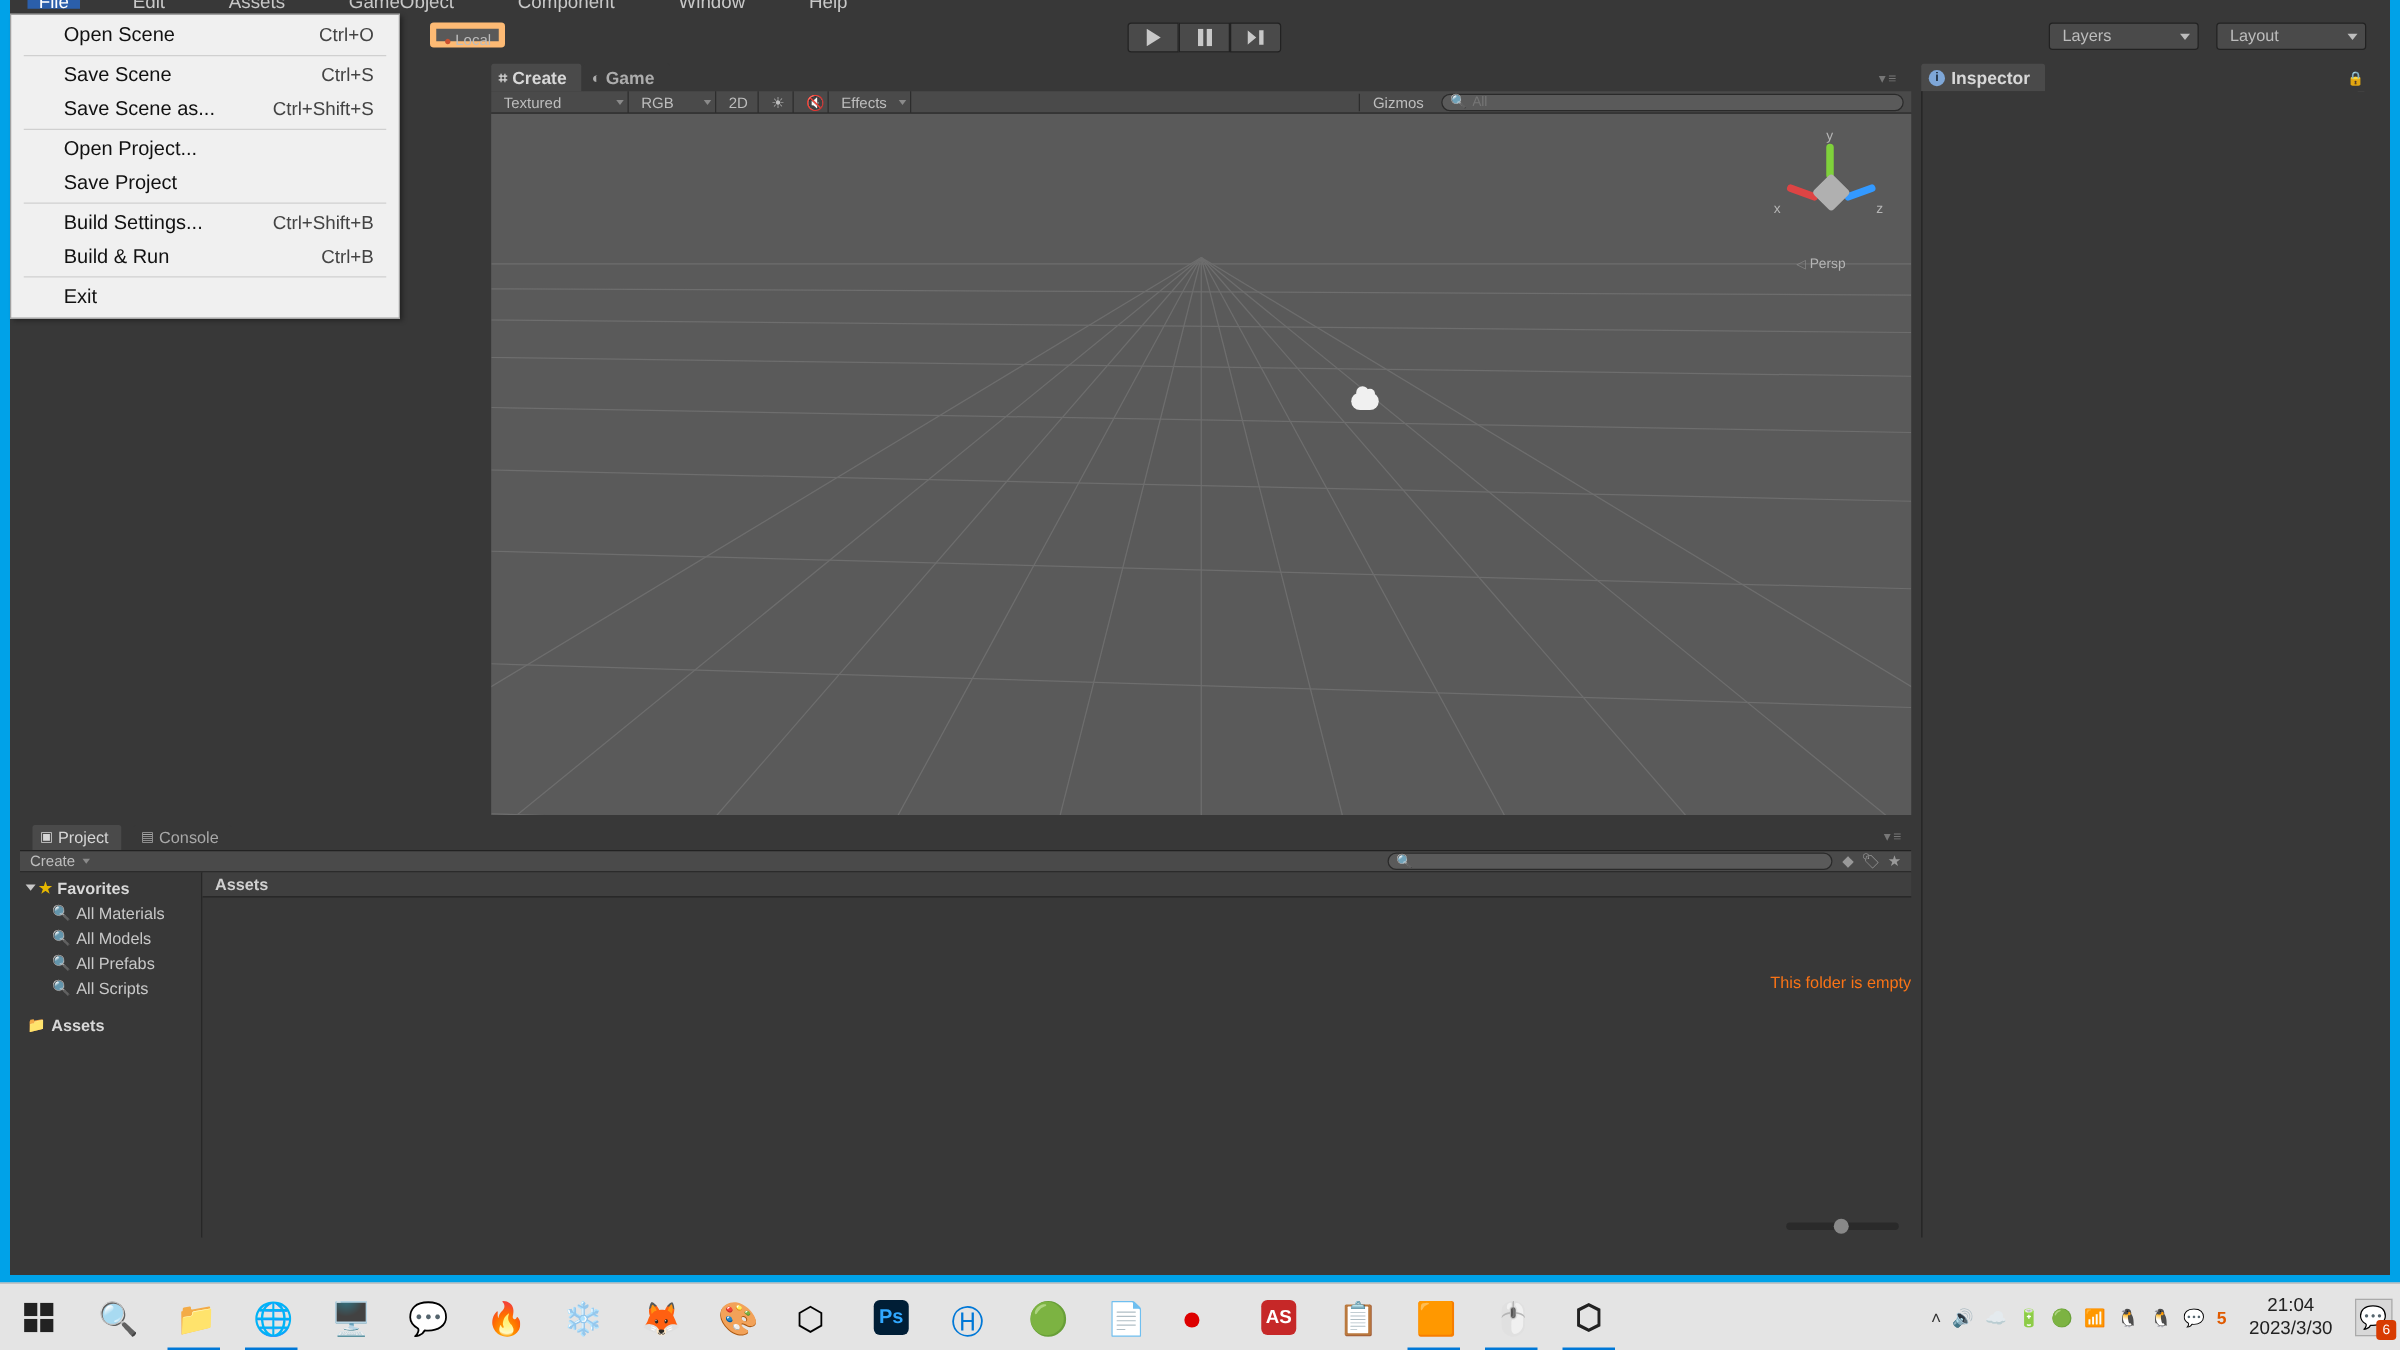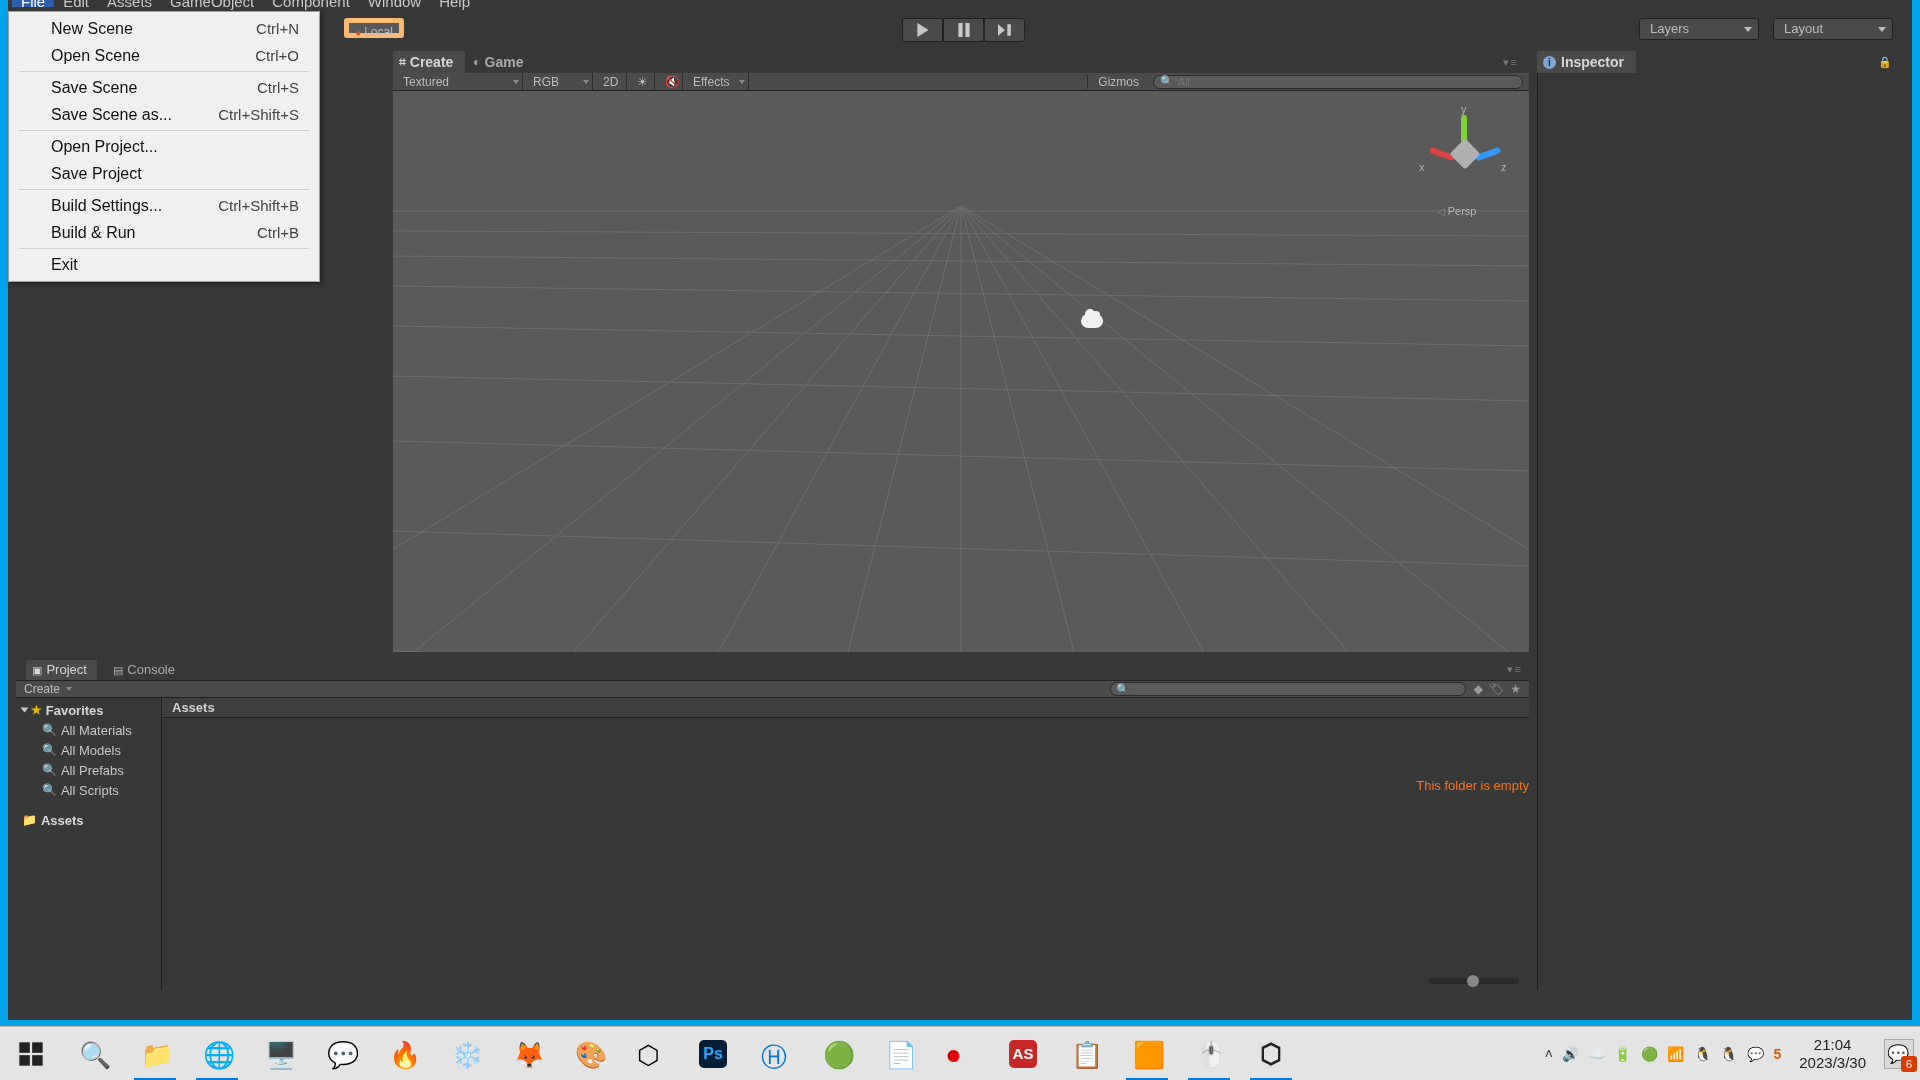--- a/index.html
+++ b/index.html
@@ -3,21 +3,21 @@
 <meta charset="utf-8">
 <style>
 * { margin:0; padding:0; box-sizing:border-box; font-family:"Segoe UI",Arial,sans-serif; user-select:none; }
 html,body { width:1920px; height:1080px; overflow:hidden; background:#00a2e8; }
 
 
 .desktop { position:absolute; left:0; top:0; width:1920px; height:1080px; background:#00a2e8; }
 .unity-window { position:absolute; left:8px; top:0; width:1904px; height:1020px; background:#383838; }
 
 
-.menubar { position:absolute; left:0; top:0; width:100%; height:11px; background:#383838; display:flex; padding-left:4px; }
+.menubar { position:absolute; left:0; top:0; width:100%; height:11px; background:#383838; display:flex; padding-left:14px;gap:33px; }
 .menubar-item { color:#c8c8c8; font-size:15px; padding:0 9px; line-height:11px; height:11px; cursor:pointer; position:relative; top:-4px; }
 .menubar-item.active { background:#2b5fab; color:#fff; }
 
 
 .file-menu { position:absolute; left:0; top:11px; width:312px; background:#f0f0f0; border:1px solid #a0a0a0; box-shadow:2px 2px 4px rgba(0,0,0,.4); z-index:999; padding:3px 0; }
 .file-menu .sep { height:1px; background:#d0d0d0; margin:2px 10px; }
 .file-menu-item { display:flex; justify-content:space-between; align-items:center; height:27px; padding:0 20px 0 42px; font-size:16px; color:#111; }
 .file-menu-item .sc { color:#444; font-size:15px; }
 
 
@@ -179,21 +179,21 @@
           <span>Create</span>
         </div>
       <div class="tab">
           <span class="ticon">◐</span>
           <span>Game</span>
         </div>
     </div>
     <div class="panel-opts">▾≡</div>
 
     <div class="scene-tb">
-      <div class="cell" style="width:130px"><span>Textured</span><span class="mini-arrow"></span></div>
+      <div class="cell" style="width:110px"><span>Textured</span><span class="mini-arrow"></span></div>
       <div class="cell" style="width:70px"><span>RGB</span><span class="mini-arrow"></span></div>
       <div class="cell" style="width:34px;text-align:center">2D</div>
       <div class="cell" style="width:28px;text-align:center">☀</div>
       <div class="cell" style="width:28px;text-align:center">🔇</div>
       <div class="cell" style="width:66px"><span>Effects</span><span class="mini-arrow"></span></div>
       <div class="spacer"></div>
       <div class="gizmos"><span>Gizmos</span><span class="mini-arrow" style="right:-6px"></span></div>
       <div class="search">
         <span class="mag">🔍</span>
         <input placeholder="All" style="">
@@ -308,24 +308,20 @@
           <div class="empty-msg">This folder is empty</div>
           <div class="thumb-slider">
               <div class="knob"></div>
             </div>
         </div>
       </div>
     </div>
 
     <div class="file-menu">
       <div class="file-menu-item">
-          <span>New Scene</span>
-          <span class="sc">Ctrl+N</span>
-        </div>
-      <div class="file-menu-item">
           <span>Open Scene</span>
           <span class="sc">Ctrl+O</span>
         </div>
       <div class="sep"></div>
       <div class="file-menu-item">
           <span>Save Scene</span>
           <span class="sc">Ctrl+S</span>
         </div>
       <div class="file-menu-item">
           <span>Save Scene as...</span>

